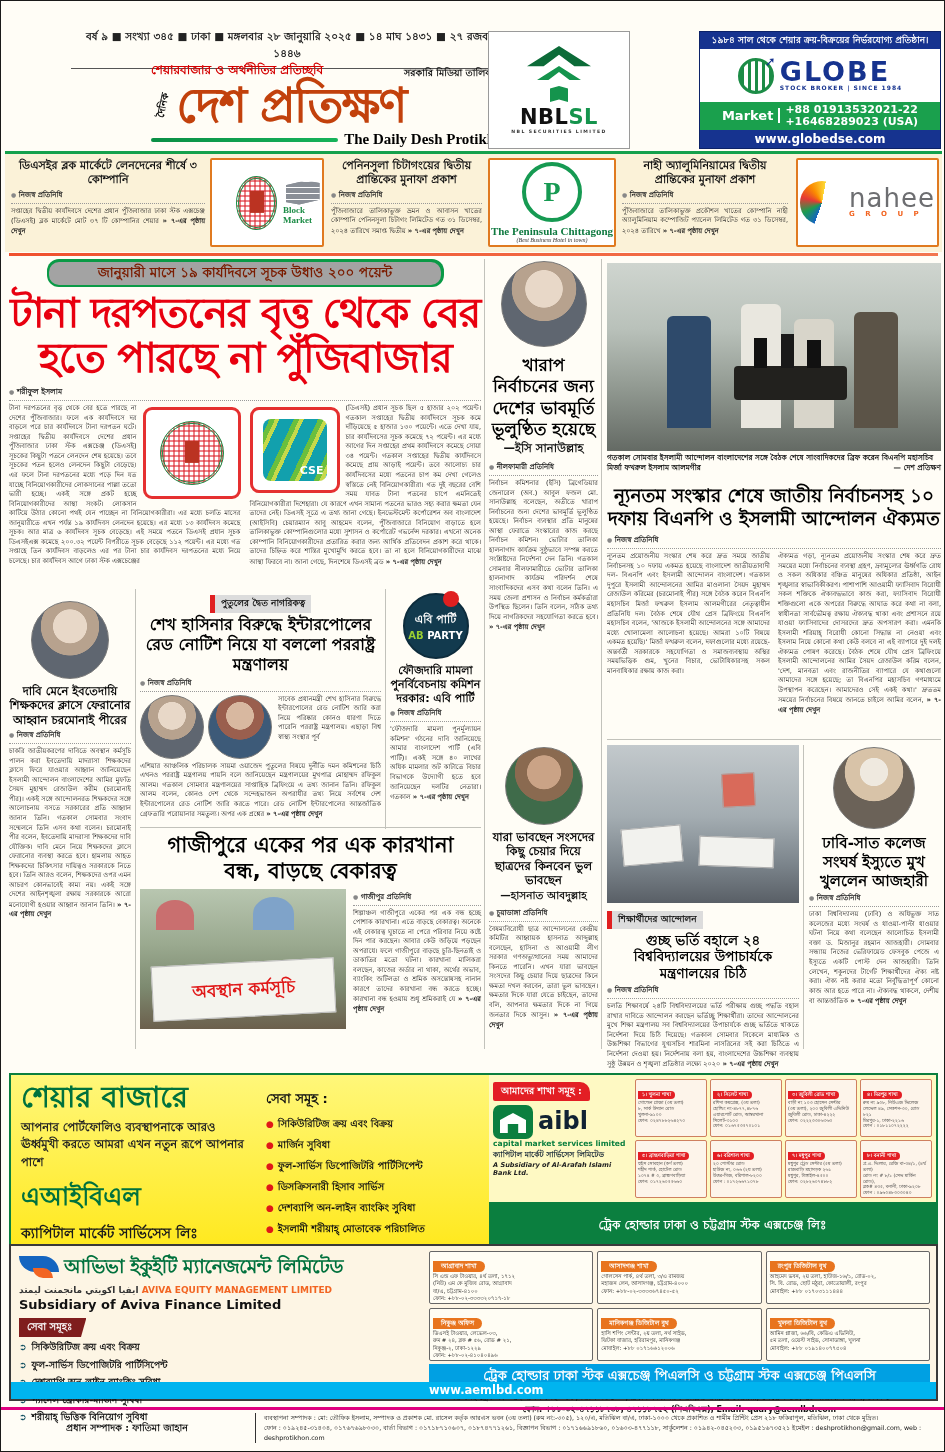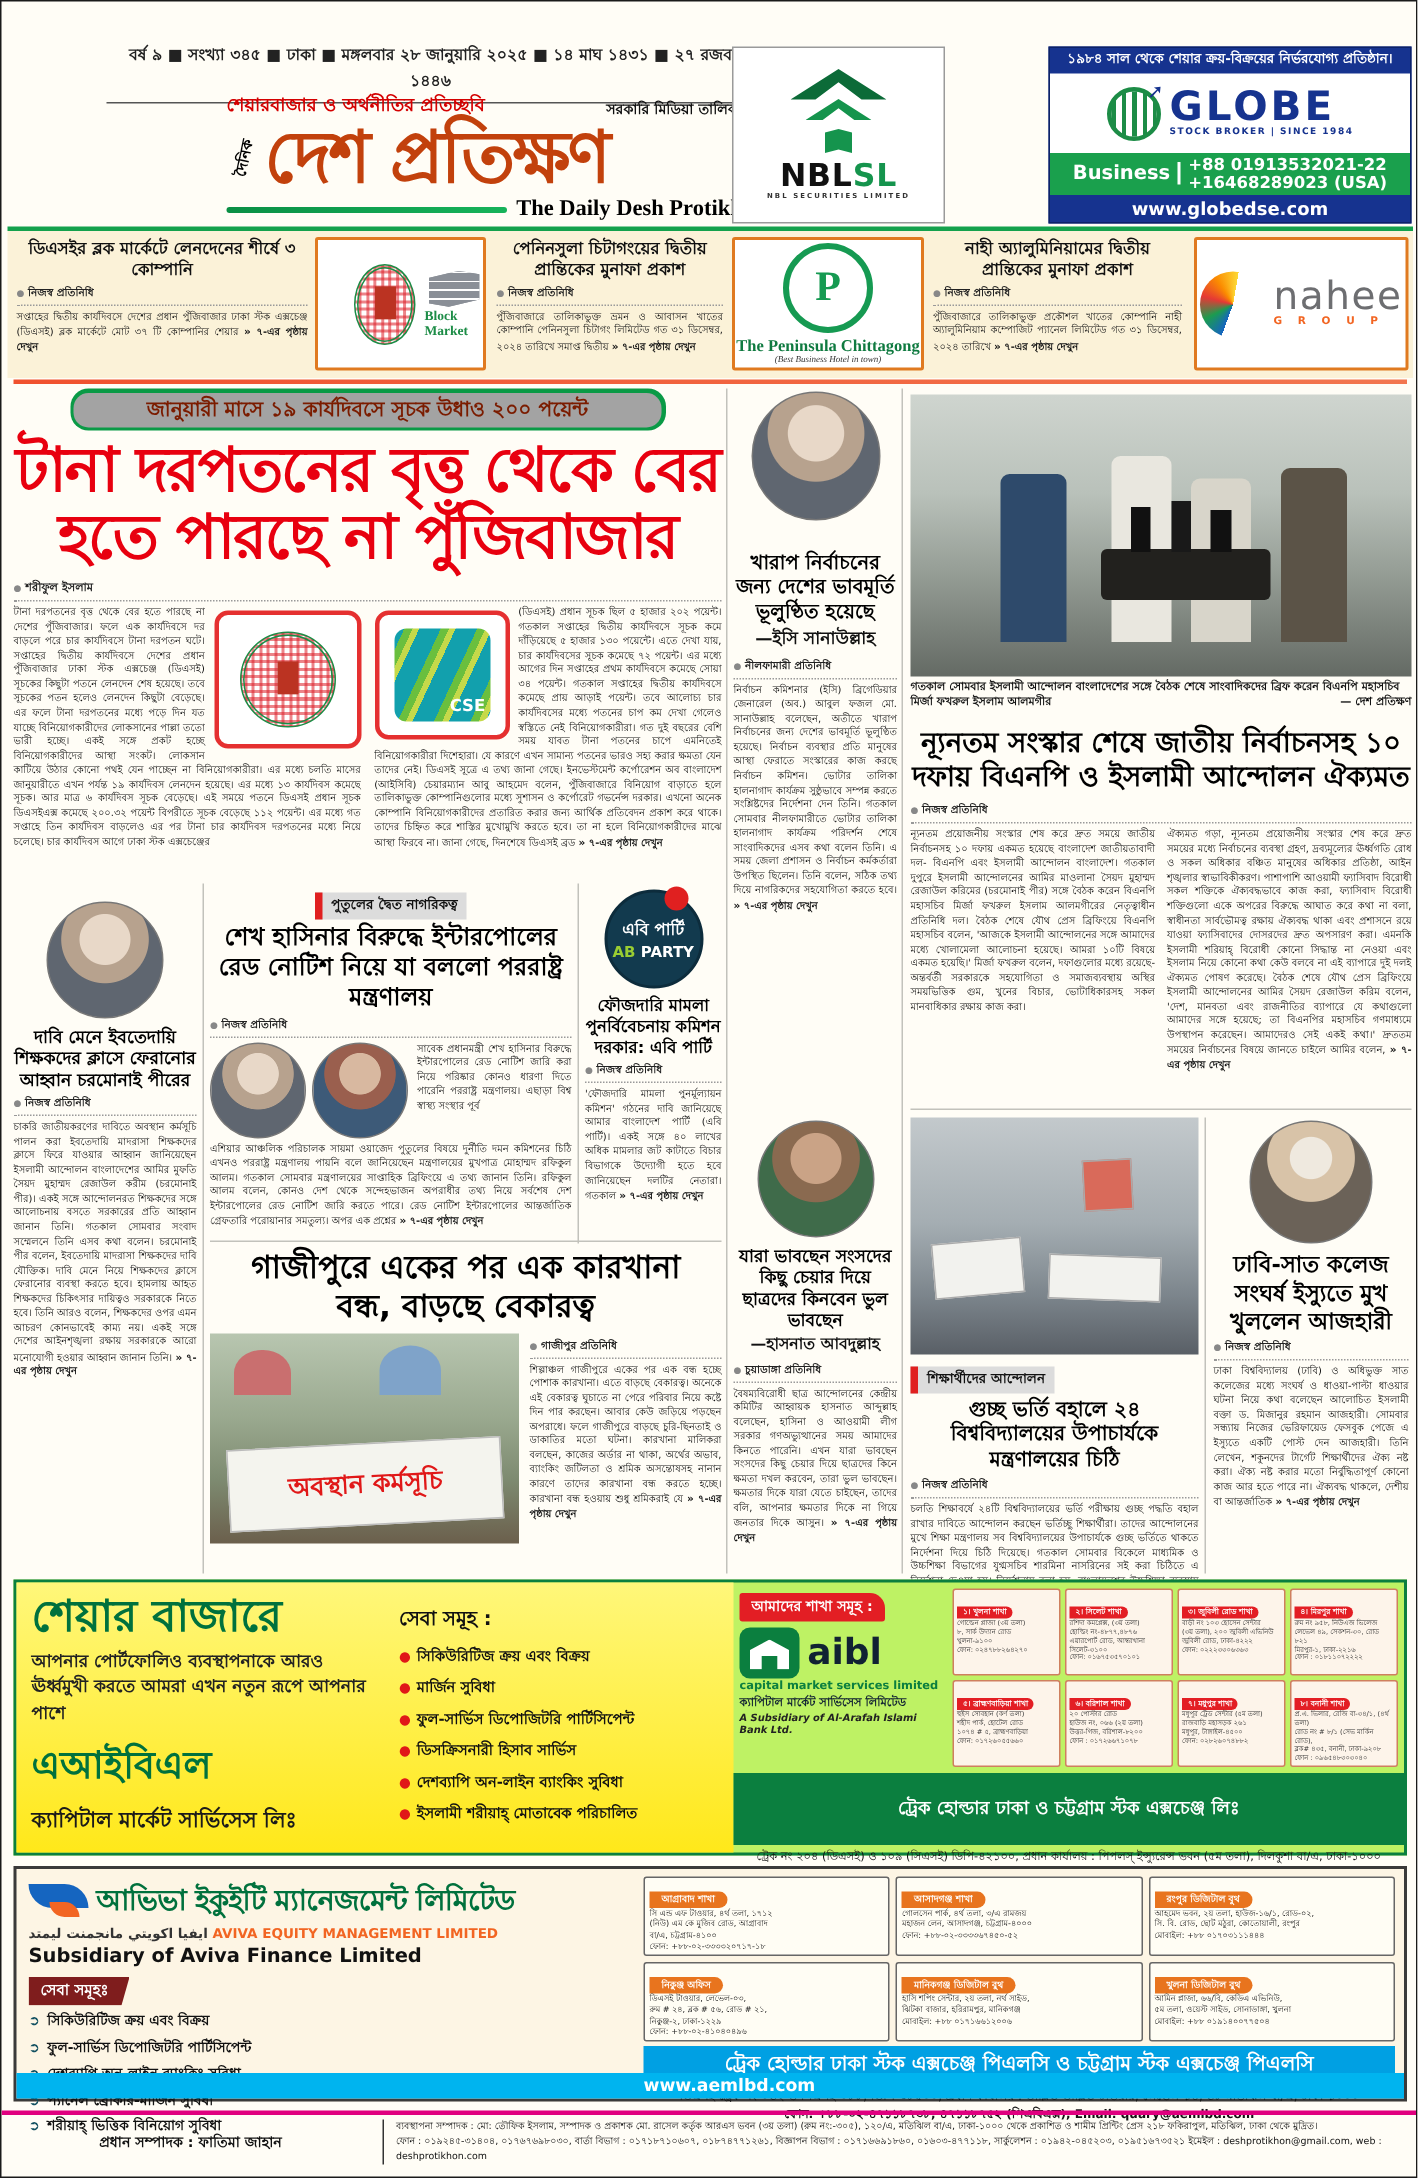--- a/index.html
+++ b/index.html
@@ -101,21 +101,21 @@
   .placard{position:absolute;background:#f2f2ee;border:1px solid #aaa;}
 
   .ab-logo{width:62px;height:62px;border-radius:50%;background:#123a4e;margin:0 auto;display:flex;flex-direction:column;
      align-items:center;justify-content:center;position:relative;border:2px solid #0d2c3c;}
   .ab-dot{position:absolute;top:-4px;right:8px;width:16px;height:16px;border-radius:50%;background:#e02020;}
   .ab-l1{color:#fff;font-weight:800;font-size:11px;}
   .ab-l2{font-weight:800;font-size:10px;color:#fff;}
   .ab-l2 b{color:#9acd32;}
 
   
-  .aibl-ad{border:2.5px solid #0b7f3f;background:#bef264;display:flex;}
+  .aibl-ad{border:2.5px solid #0b7f3f;background:#fef9c3;display:flex;margin-top:20px;}
   .aibl-yellow{width:458px;background:linear-gradient(180deg,#fff77a,#ffe81a);padding:8px 10px;display:flex;gap:10px;}
   .aibl-t1{font-size:29px;font-weight:800;color:#00713d;line-height:1;}
   .aibl-para{font-size:11.5px;font-weight:800;color:#222;margin-top:7px;line-height:1.5;}
   .aibl-t2{font-size:25px;font-weight:800;color:#00713d;margin-top:6px;}
   .aibl-t3{font-size:14px;font-weight:800;color:#1a1a1a;margin-top:2px;}
   .svc-h{font-size:13px;font-weight:800;margin:2px 0 6px;}
   .svc li{list-style:none;font-size:9.8px;font-weight:800;margin:4px 0;}
   .svc{margin:0;padding:0;}
   .rdot{color:#e01818;font-size:9px;margin-right:4px;}
   .aibl-right{flex:1;display:flex;flex-direction:column;}
@@ -201,21 +201,21 @@
     <div class="globe-mid">
       <div class="globe-icon">
           <span class="globe-arrow">➚</span>
         </div>
       <div>
         <div class="globe-word">GLOBE</div>
         <div class="globe-tag">STOCK BROKER  |  SINCE 1984</div>
       </div>
     </div>
     <div class="globe-hot">
-      <span class="hl">Business</span>
+      <span class="hl">Market</span>
       <span class="nums">
         <span>+88 01913532021-22</span><br><span>+16468289023 (USA)</span>
       </span>
     </div>
     <div class="globe-web">www.globedse.com</div>
   </div>
 
   <div class="abs greenbar" style="left:4px;top:150px;width:937px;height:3px;"></div>
   <div class="abs briefsbg" style="left:4px;top:153px;width:937px;height:98px;"></div>
 
@@ -291,21 +291,21 @@
             </div>
           </div>
         <span>(ডিএসই) প্রধান সূচক ছিল ৫ হাজার ২০২ পয়েন্ট। গতকাল সপ্তাহের দ্বিতীয় কার্যদিবসে সূচক কমে দাঁড়িয়েছে ৫ হাজার ১৩০ পয়েন্টে। এতে দেখা যায়, চার কার্যদিবসের সূচক কমেছে ৭২ পয়েন্ট। এর মধ্যে আগের দিন সপ্তাহের প্রথম কার্যদিবসে কমেছে সোয়া ৩৪ পয়েন্ট। গতকাল সপ্তাহের দ্বিতীয় কার্যদিবসে কমেছে প্রায় আড়াই পয়েন্ট। তবে আলোচ্য চার কার্যদিবসের মধ্যে পতনের চাপ কম দেখা গেলেও স্বস্তিতে নেই বিনিয়োগকারীরা। গত দুই বছরের বেশি সময় যাবত টানা পতনের চাপে এমনিতেই বিনিয়োগকারীরা দিশেহারা। যে কারণে এখন সামান্য পতনের ভারও সহ্য করার ক্ষমতা যেন তাদের নেই। ডিএসই সূত্রে এ তথ্য জানা গেছে। ইনভেস্টমেন্ট কর্পোরেশন অব বাংলাদেশ (আইসিবি) চেয়ারম্যান আবু আহমেদ বলেন, পুঁজিবাজারে বিনিয়োগ বাড়াতে হলে তালিকাভুক্ত কোম্পানিগুলোর মধ্যে সুশাসন ও কর্পোরেট গভর্নেন্স দরকার। এখনো অনেক কোম্পানি বিনিয়োগকারীদের প্রতারিত করার জন্য আর্থিক প্রতিবেদন প্রকাশ করে থাকে। তাদের চিহ্নিত করে শাস্তির মুখোমুখি করতে হবে। তা না হলে বিনিয়োগকারীদের মাঝে আস্থা ফিরবে না। জানা গেছে, দিনশেষে ডিএসই ব্রড</span> <span class="more"><span class="mi">»</span> <span>৭-এর পৃষ্ঠায় দেখুন</span></span>
       </div>
     </div>
   </div>
 
   <div class="abs vrule" style="left:483px;top:258px;height:790px;"></div>
   <div class="abs" style="left:488px;top:260px;width:109px;">
     <div class="portrait" style="width:84px;height:84px;"></div>
-    <div class="art-head" style="font-size:13px;margin-top:21px;">খারাপ নির্বাচনের জন্য দেশের ভাবমূর্তি ভূলুণ্ঠিত হয়েছে</div>
+    <div class="art-head" style="font-size:17px;margin-top:8px;">খারাপ নির্বাচনের জন্য দেশের ভাবমূর্তি ভূলুণ্ঠিত হয়েছে</div>
     <div class="attrib" style="font-size:11.5px;">—ইসি সানাউল্লাহ</div>
     <div class="byline"><span class="dot">●</span> <span>নীলফামারী প্রতিনিধি</span></div>
     <div class="dotrule"></div>
     <div class="body jst"><span>নির্বাচন কমিশনার (ইসি) ব্রিগেডিয়ার জেনারেল (অব.) আবুল ফজল মো. সানাউল্লাহ বলেছেন, অতীতে খারাপ নির্বাচনের জন্য দেশের ভাবমূর্তি ভূলুণ্ঠিত হয়েছে। নির্বাচন ব্যবস্থার প্রতি মানুষের আস্থা ফেরাতে সংস্কারের কাজ করছে নির্বাচন কমিশন। ভোটার তালিকা হালনাগাদ কার্যক্রম সুষ্ঠুভাবে সম্পন্ন করতে সংশ্লিষ্টদের নির্দেশনা দেন তিনি। গতকাল সোমবার নীলফামারীতে ভোটার তালিকা হালনাগাদ কার্যক্রম পরিদর্শন শেষে সাংবাদিকদের এসব কথা বলেন তিনি। এ সময় জেলা প্রশাসন ও নির্বাচন কর্মকর্তারা উপস্থিত ছিলেন। তিনি বলেন, সঠিক তথ্য দিয়ে নাগরিকদের সহযোগিতা করতে হবে।</span> <span class="more"><span class="mi">»</span> <span>৭-এর পৃষ্ঠায় দেখুন</span></span></div>
   </div>
 
   <div class="abs vrule" style="left:600px;top:258px;height:790px;"></div>
   <div class="abs" style="left:606px;top:262px;width:334px;">
     <div class="photo" style="width:334px;height:188px;">
       <div class="ph-block" style="left:18%;top:28%;width:13%;height:60%;background:#2e4a6b;border-radius:6px 6px 0 0;"></div>

